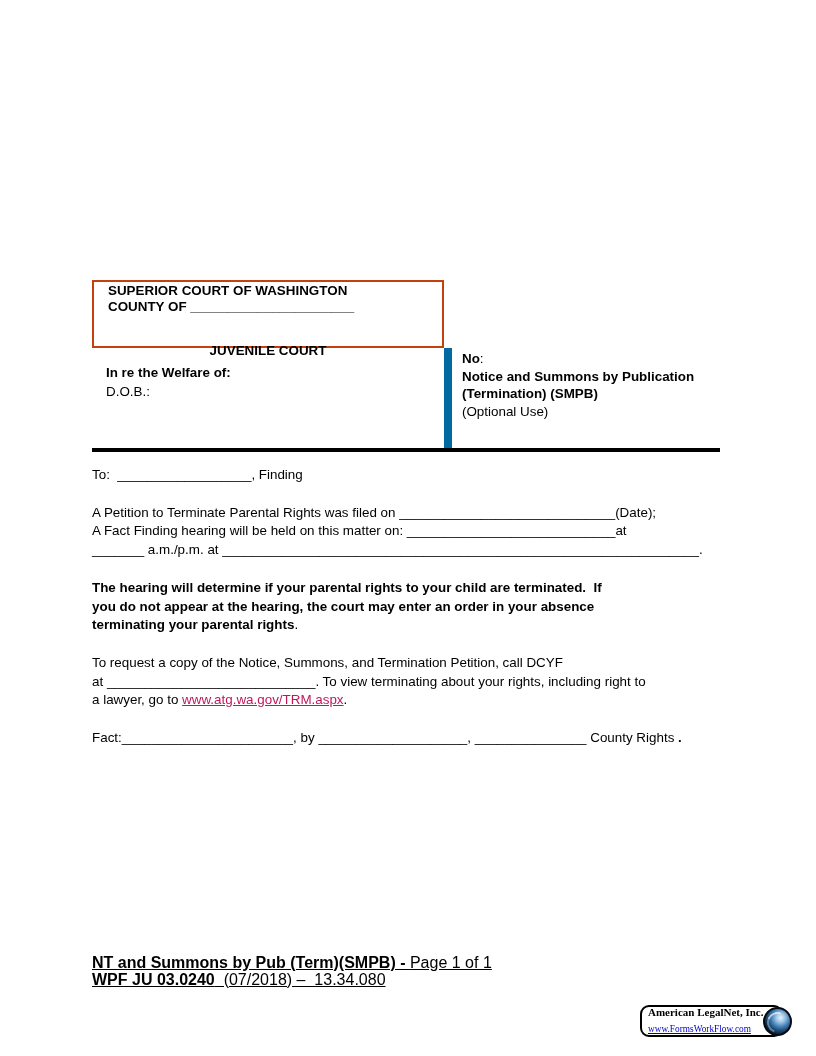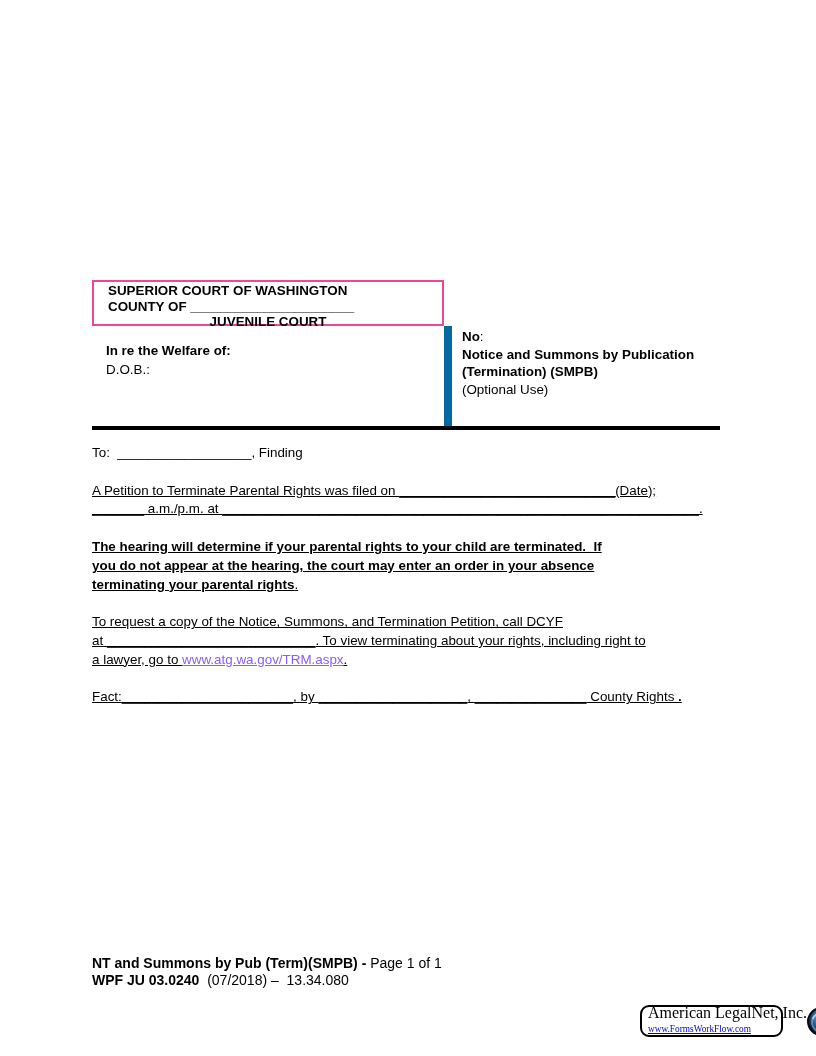--- a/index.html
+++ b/index.html
@@ -16,60 +16,61 @@
     position: absolute;
     left: 92px;
     top: 280px;
     width: 628px;
     font-size: 13.4px;
   }
   
   .court-box {
     box-sizing: border-box;
     width: 352px;
-    height: 46px;
-    border: 2px solid #ec4899;
+    height: 68px;
+    border: 2px solid #c2410c;
     padding: 1px 0 0 14px;
   }
   .bx-line {
     font-weight: bold;
     font-size: 13.4px;
     line-height: 15.5px;
     white-space: pre;
   }
-  .bx-center { text-align: center; padding-right: 14px; }
+  .bx-center { text-align: center; padding-right: 14px; margin-top: 29px; }
   .caption-row { display: flex; height: 100px; }
   .cap-left {
     box-sizing: border-box;
     width: 352px;
     padding: 16px 0 3px 14px;
     display: flex;
     flex-direction: column;
     justify-content: flex-start;
   }
   .cap-right {
     box-sizing: border-box;
     flex: 1;
     border-left: 8px solid #0369a1;
     padding: 2px 0 0 10px;
   }
   .cr-line { line-height: 17.5px; white-space: pre; }
   .thick-rule { border-top: 4px solid #000; width: 628px; }
   
   .doc-line { white-space: pre; line-height: 18.7px; }
   .b { font-weight: bold; }
-  .para { margin-top: 19px; text-decoration: underline; }
+  .para { margin-top: 19px; }
   .to-line { margin-top: 14px; }
-  a.doc-link { color: #8b5cf6; text-decoration: underline; }
+  a.doc-link { color: #be185d; text-decoration: underline; }
   
   .footer {
     position: absolute;
     left: 92px;
     top: 955px;
-    font-size: 14px;
+    font-size: 16px;
+    text-decoration: underline;
   }
   .footer-line { line-height: 16.5px; white-space: pre; }
   
   .badge {
     position: absolute;
     left: 640px;
     top: 1005px;
     width: 143px;
     height: 32px;
     box-sizing: border-box;
@@ -78,22 +79,22 @@
     background: #fff;
     display: flex;
     align-items: center;
   }
   .badge-text {
     padding-left: 6px;
     font-family: "Liberation Serif", serif;
     flex: 1;
   }
   .badge-company {
-    font-size: 16px;
-    font-weight: normal;
+    font-size: 11px;
+    font-weight: bold;
     line-height: 11px;
     white-space: nowrap;
   }
   .badge-site {
     display: inline-block;
     font-size: 9.3px;
     color: #0000cc;
     text-decoration: underline;
     line-height: 11px;
     white-space: nowrap;
@@ -147,20 +148,21 @@
         <div class="cr-line">(Optional Use)</div>
       </div>
     </div>
 
     <div class="thick-rule"></div>
 
     <div class="doc-line to-line"><span>To:  </span><span>__________________</span><span>, Finding</span></div>
 
     <div class="para">
       <div class="doc-line"><span>A Petition to Terminate Parental Rights was filed on </span><span>_____________________________</span><span>(Date);</span></div>
+      <div class="doc-line"><span>A Fact Finding hearing will be held on this matter on: </span><span>____________________________</span><span>at</span></div>
       <div class="doc-line"><span>_______</span><span> a.m./p.m. at </span><span>________________________________________________________________</span><span>.</span></div>
     </div>
 
     <div class="para">
       <div class="doc-line b">The hearing will determine if your parental rights to your child are terminated.  If</div>
       <div class="doc-line b">you do not appear at the hearing, the court may enter an order in your absence</div>
       <div class="doc-line"><span class="b">terminating your parental rights</span><span>.</span></div>
     </div>
 
     <div class="para">

